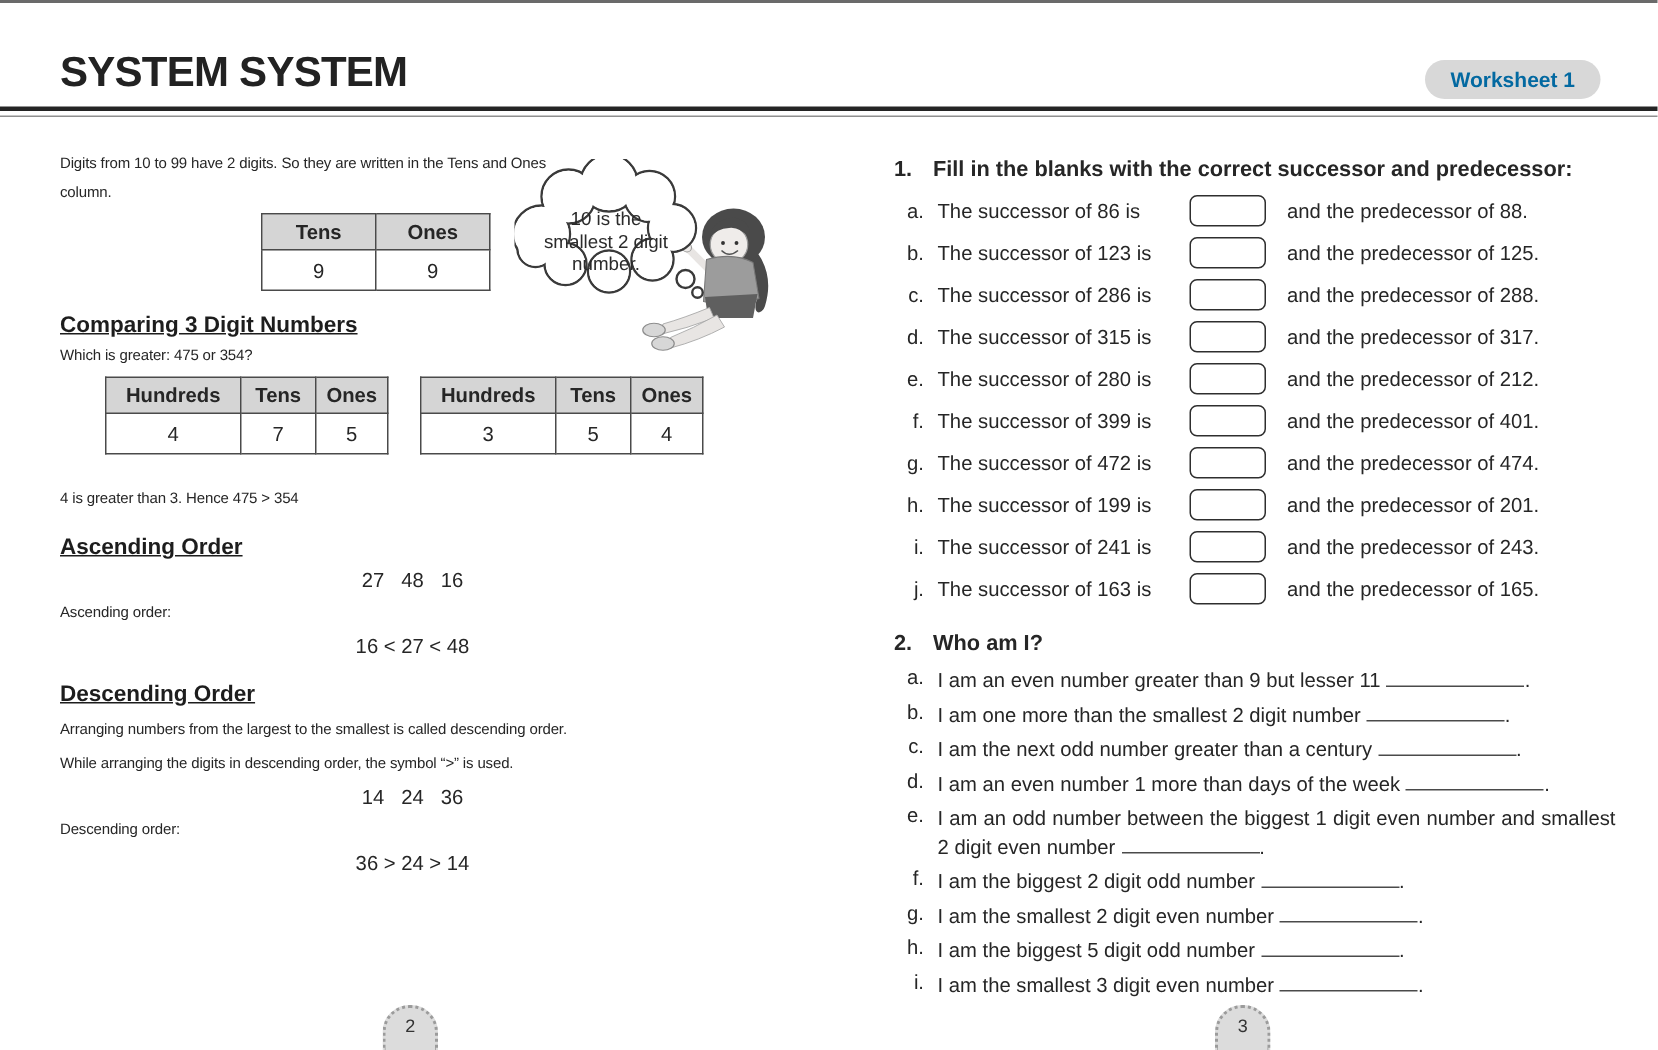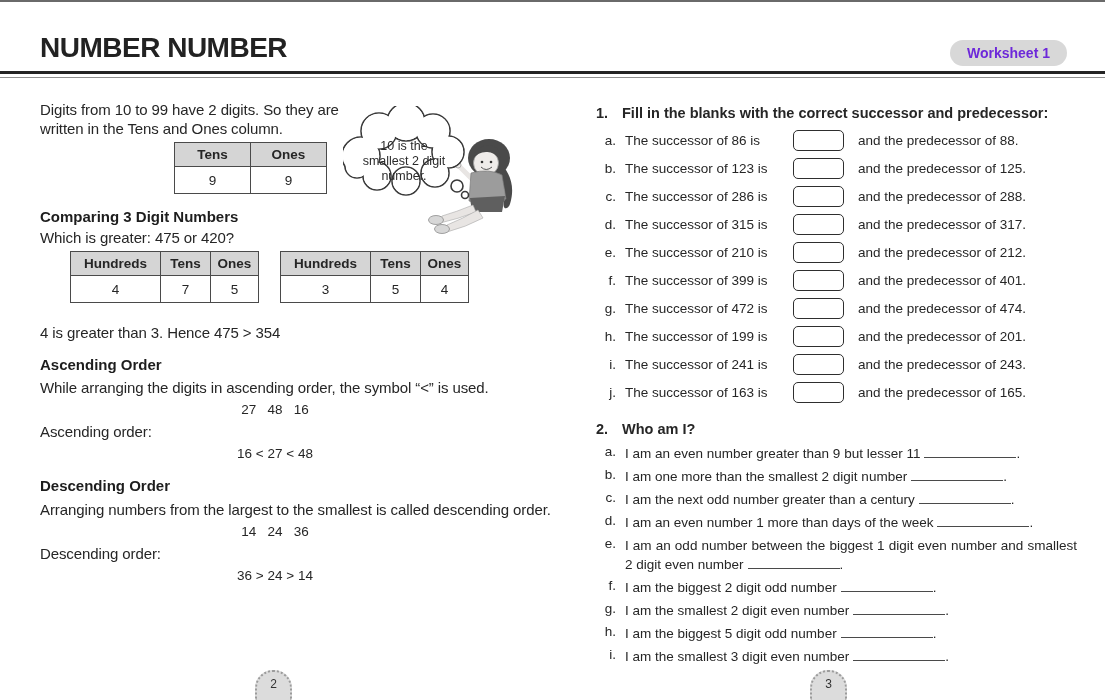--- a/index.html
+++ b/index.html
@@ -14,32 +14,32 @@
   .topline { position: absolute; top: 0; left: 0; right: 0; height: 2px; background: #6a6a6a; }
 
   
   .page-title {
     position: absolute; left: 40px; top: 32px;
     font-size: 28px; font-weight: bold; letter-spacing: -0.5px; color: #222;
   }
   .badge {
     position: absolute; right: 38px; top: 40px;
     background: #d8d8d8; border-radius: 14px;
-    padding: 5px 17px; font-weight: bold; font-size: 14px; color: #6d28d9;
+    padding: 5px 17px; font-weight: bold; font-size: 14px; color: #0369a1;
   }
   .rule {
     position: absolute; left: 0; right: 0; top: 71px; height: 7px;
     border-top: 3px solid #242424; border-bottom: 1px solid #8f8f8f;
   }
 
   
   .leftcol { position: absolute; left: 40px; top: 100px; width: 482px; }
-  p, .pline { font-size: 15px; line-height: 19px; letter-spacing: -0.1px; }
+  p, .pline { font-size: 10px; line-height: 19px; letter-spacing: -0.1px; }
   .intro { width: 340px; margin-bottom: 2px; }
-  h2 { font-size: 15px; line-height: 18px; font-weight: bold; color: #1d1d1d; margin-top: 14px; }
+  h2 { font-size: 15px; line-height: 18px; font-weight: bold; color: #1d1d1d; margin-top: 14px; text-decoration: underline; }
   .mt2 { margin-top: 2px; } .mt3 { margin-top: 3px; } .mt4 { margin-top: 4px; }
   .mt5 { margin-top: 5px; } .mt6 { margin-top: 20px; }
   .nw { white-space: nowrap; }
   .centerline { width: 470px; text-align: center; white-space: pre; font-size: 13.5px; line-height: 19px; }
 
   table.t { border-collapse: collapse; font-size: 13.5px; }
   .t th, .t td { border: 1.6px solid #4a4a4a; text-align: center; padding: 0 6px; }
   .t th { background: #d5d5d5; font-weight: bold; height: 24px; }
   .t td { height: 27px; background: #fff; }
   .tens-ones { margin: 4px 0 0 134px; }
@@ -82,42 +82,42 @@
     font-size: 12px; padding-top: 5px; color: #333;
   }
   .tab-2 { left: 255px; }
   .tab-3 { left: 810px; }
 </style>
 </head>
 <body>
 
 <div class="topline"></div>
 
-<h1 class="page-title">NUMBER NUMBER</h1>
+<h1 class="page-title">SYSTEM SYSTEM</h1>
 <div class="badge">Worksheet 1</div>
 <div class="rule"></div>
 
 <section class="leftcol">
   <p class="intro">Digits from 10 to 99 have 2 digits. So they are written in the Tens and Ones column.</p>
 
   <table class="t tens-ones">
     <tbody>
         <tr>
       <th>Tens</th>
       <th>Ones</th>
     </tr>
     <tr>
       <td>9</td>
       <td>9</td>
     </tr>
   </tbody>
     </table>
 
   <h2>Comparing 3 Digit Numbers</h2>
-  <p class="mt2 nw">Which is greater: 475 or 420?</p>
+  <p class="mt2 nw">Which is greater: 475 or 354?</p>
 
   <div class="tables-row">
     <table class="t cmp">
       <tbody>
           <tr>
         <th class="c-h">Hundreds</th>
         <th class="c-t">Tens</th>
         <th class="c-o">Ones</th>
       </tr>
       <tr>
@@ -139,27 +139,27 @@
         <td>5</td>
         <td>4</td>
       </tr>
     </tbody>
       </table>
   </div>
 
   <p class="mt6 nw">4 is greater than 3. Hence 475 &gt; 354</p>
 
   <h2>Ascending Order</h2>
-  <p class="mt4 nw">While arranging the digits in ascending order, the symbol “&lt;” is used.</p>
   <div class="centerline mt3">27   48   16</div>
   <p class="mt3 nw">Ascending order:</p>
   <div class="centerline mt3">16 &lt; 27 &lt; 48</div>
 
   <h2>Descending Order</h2>
   <p class="mt5 nw">Arranging numbers from the largest to the smallest is called descending order.</p>
+  <p class="mt4 nw">While arranging the digits in descending order, the symbol “&gt;” is used.</p>
   <div class="centerline mt3">14   24   36</div>
   <p class="mt3 nw">Descending order:</p>
   <div class="centerline mt3">36 &gt; 24 &gt; 14</div>
 </section>
 
 <div class="figure">
   <svg viewBox="0 0 182 130">
 
     <g>
       <path d="M158,58 C168,68 172,82 167,98 C165,104 159,104 161,96 C164,82 158,72 150,64 Z" fill="#4a4a4a"></path>
@@ -237,21 +237,21 @@
       <span class="after">and the predecessor of 288.</span>
     </div>
     <div class="q1row">
       <span class="ltr">d.</span>
       <span class="before">The successor of 315 is</span>
       <span class="abox"></span>
       <span class="after">and the predecessor of 317.</span>
     </div>
     <div class="q1row">
       <span class="ltr">e.</span>
-      <span class="before">The successor of 210 is</span>
+      <span class="before">The successor of 280 is</span>
       <span class="abox"></span>
       <span class="after">and the predecessor of 212.</span>
     </div>
     <div class="q1row">
       <span class="ltr">f.</span>
       <span class="before">The successor of 399 is</span>
       <span class="abox"></span>
       <span class="after">and the predecessor of 401.</span>
     </div>
     <div class="q1row">

